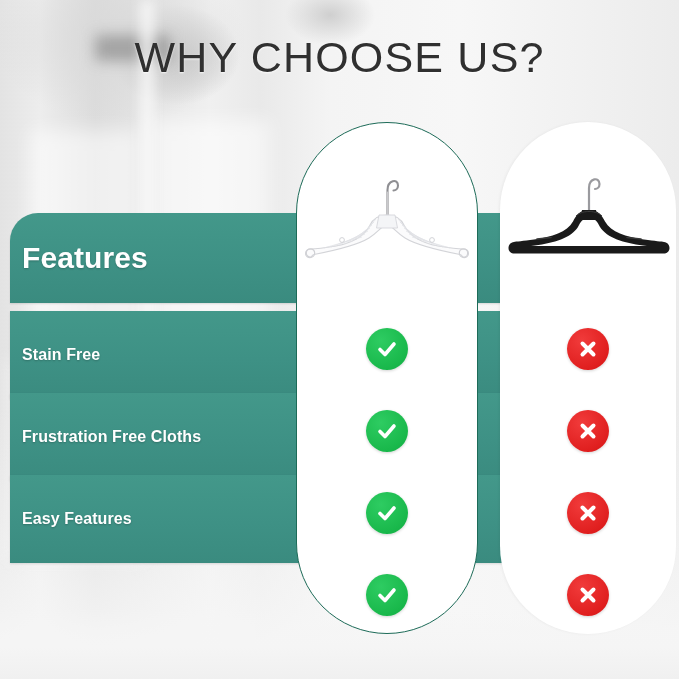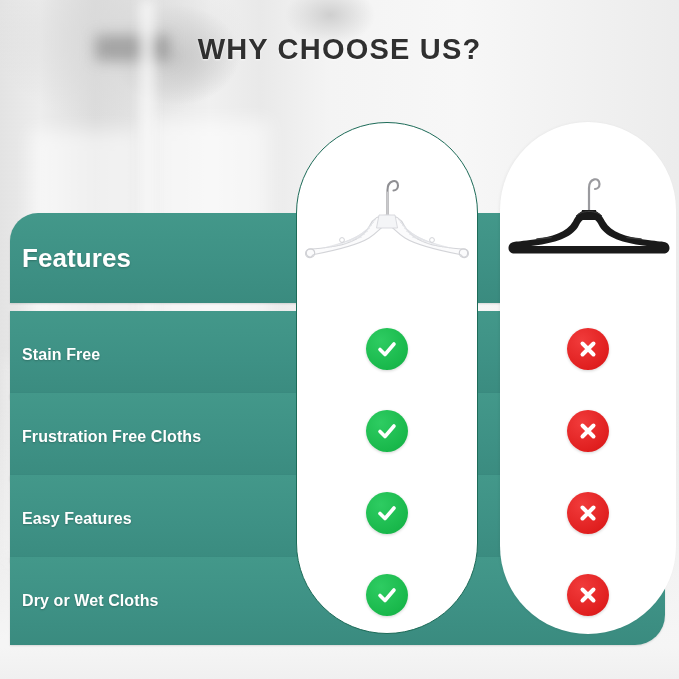--- a/index.html
+++ b/index.html
@@ -41,21 +41,21 @@
   }
   .bg-bottom {
     position:absolute; left:0; bottom:0; width:100%; height:70px;
     background:linear-gradient(180deg, rgba(247,247,247,0) 0%, #f5f5f5 55%, #f0f0f0 100%);
   }
 
   
   .title {
     position:absolute; left:0; top:33px; width:100%;
     text-align:center;
-    font-size:29px; font-weight:bold; letter-spacing:1.2px;
+    font-size:43px; font-weight:normal; letter-spacing:1.2px;
     color:#303030;
     text-shadow:0 1px 2px rgba(255,255,255,0.85);
   }
 
   
   .rows { position:absolute; left:0; top:0; width:679px; height:679px; }
   .row {
     position:absolute; left:10px; width:655px; height:88px;
     background:linear-gradient(180deg,#43988a 0%,#3e9185 55%,#3a8b7f 100%);
     box-shadow:0 1px 2px rgba(0,0,0,0.12);
@@ -68,21 +68,21 @@
 
   .row-label {
     position:absolute; left:12px; top:50%;
     transform:translateY(-50%);
     color:#ffffff;
     font-size:16px; font-weight:bold;
     letter-spacing:0.1px;
     text-shadow:0 1px 2px rgba(0,0,0,0.22);
     white-space:nowrap;
   }
-  .row.header .row-label { font-size:26px; }
+  .row.header .row-label { font-size:30px; }
 
   
   .pill {
     position:absolute;
     background:#ffffff;
   }
   .pill.left {
     left:296px; top:122px; width:182px; height:512px;
     border-radius:91px;
     border:1.6px solid #1d6b58;
@@ -145,23 +145,20 @@
   </div>
 
   <div class="row r2">
     <span class="row-label">Frustration Free Cloths</span>
   </div>
 
   <div class="row r3">
     <span class="row-label">Easy Features</span>
   </div>
 
-  <div class="row r4">
-    <span class="row-label">Dry or Wet Cloths</span>
-  </div>
 </div>
 
 <div class="pill left"></div>
 <div class="pill right"></div>
 
 <div class="hanger clear">
   <svg viewBox="0 0 170 105" width="170" height="105">
 
     <path d="M85.5 58 L85.5 32 C85.5 22 96 20 96 27.5 C96 31 93.5 32.5 91.5 32.5" fill="none" stroke="#8f8f93" stroke-width="2.1" stroke-linecap="round"></path>
     <path d="M85.5 58 L85.5 34" fill="none" stroke="#c9c9cc" stroke-width="1" stroke-linecap="round"></path>

